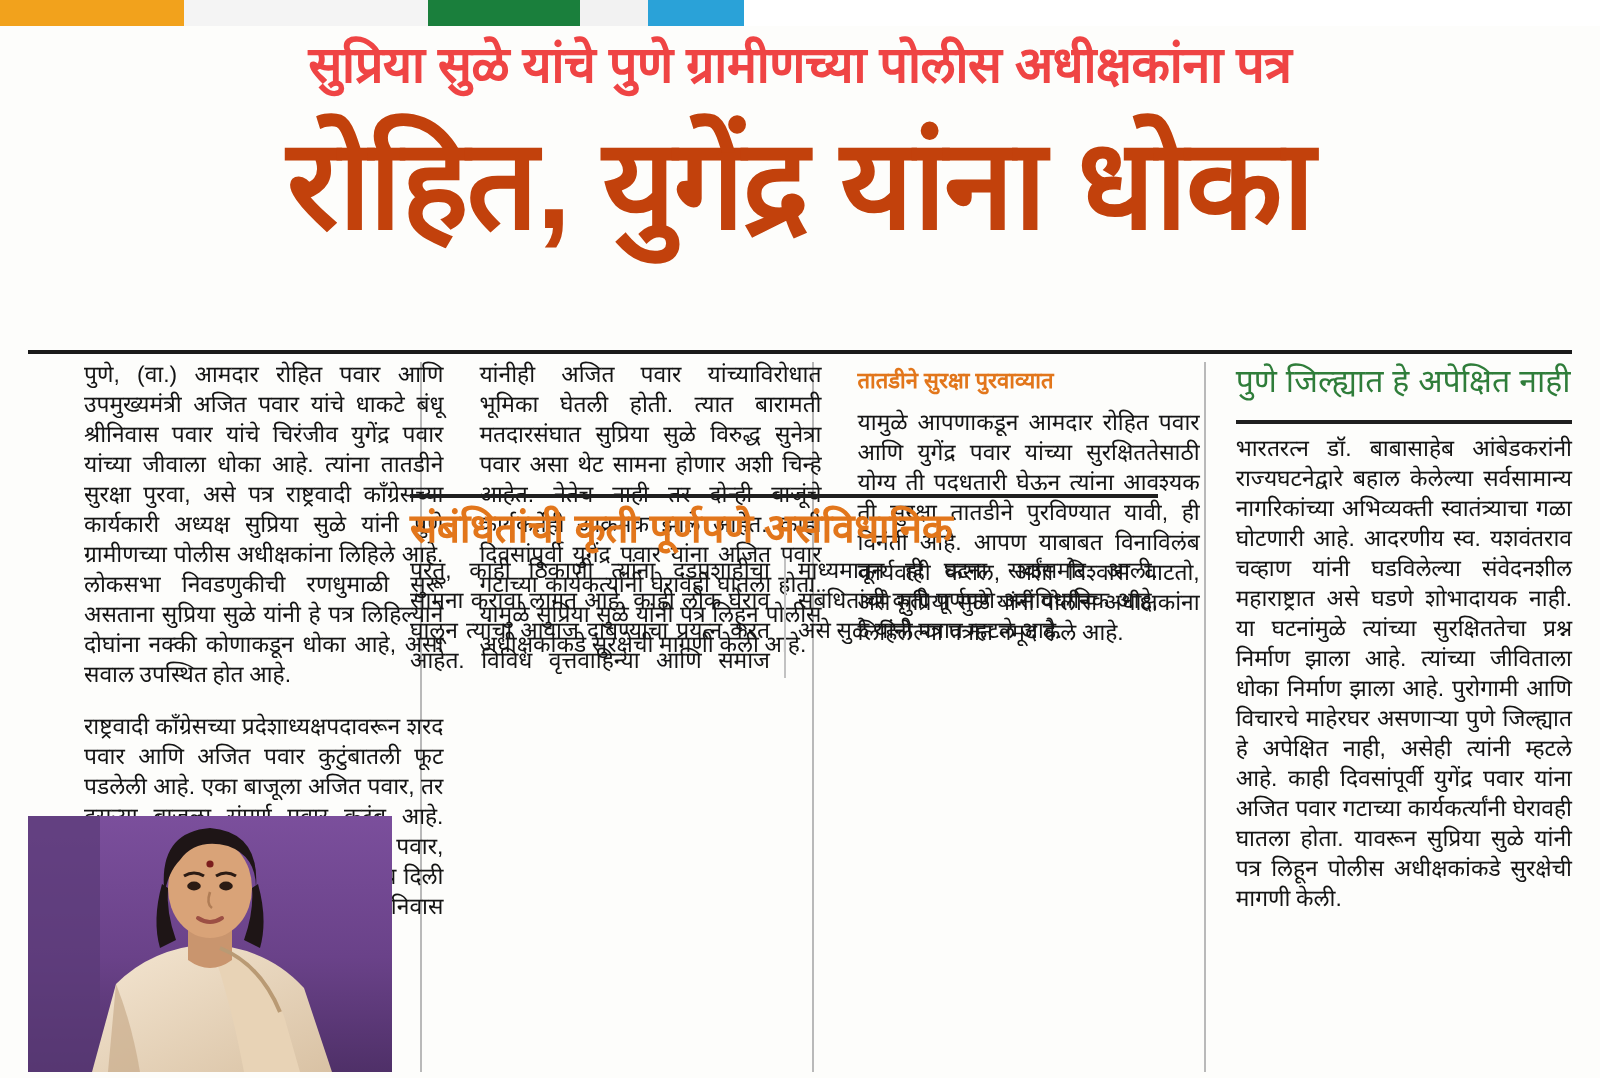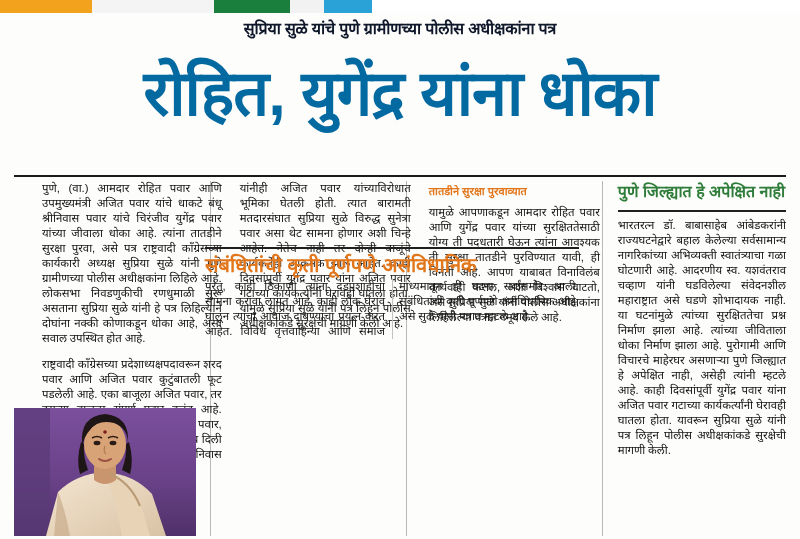--- a/index.html
+++ b/index.html
@@ -34,40 +34,40 @@
   
   .kicker-wrap {
     position: absolute;
     top: 20px; left: 0;
     width: 800px;
     text-align: center;
   }
   .kicker {
     font-family: "Liberation Sans", "DejaVu Sans", sans-serif;
     font-weight: bold;
-    font-size: 16px;
+    font-size: 25px;
     letter-spacing: -0.2px;
-    color: #0f172a;
+    color: #ef4444;
     line-height: 1.1;
     white-space: nowrap;
   }
 
   
   .headline-wrap {
     position: absolute;
     top: 62px; left: 0;
     width: 800px;
     text-align: center;
   }
   .headline {
     font-family: "Liberation Sans", "DejaVu Sans", sans-serif;
     font-weight: bold;
     font-size: 63px;
     letter-spacing: -1px;
-    color: #0369a1;
+    color: #c2410c;
     line-height: 1.0;
     white-space: nowrap;
   }
 
   
   .rule-main {
     position: absolute;
     top: 175px; left: 14px;
     width: 772px;
     height: 2px;
@@ -154,21 +154,21 @@
     width: 182px;
     height: 128px;
     overflow: hidden;
     background: #6d4a8f;
   }
   .photo svg { display: block; }
 
   
   .green-head {
     font-family: "Liberation Sans", "DejaVu Sans", sans-serif;
-    font-weight: bold;
+    font-weight: normal;
     font-size: 16px;
     line-height: 21px;
     color: #2f7d3a;
   }
 </style>
 </head>
 <body>
 
 <div class="page">
 

